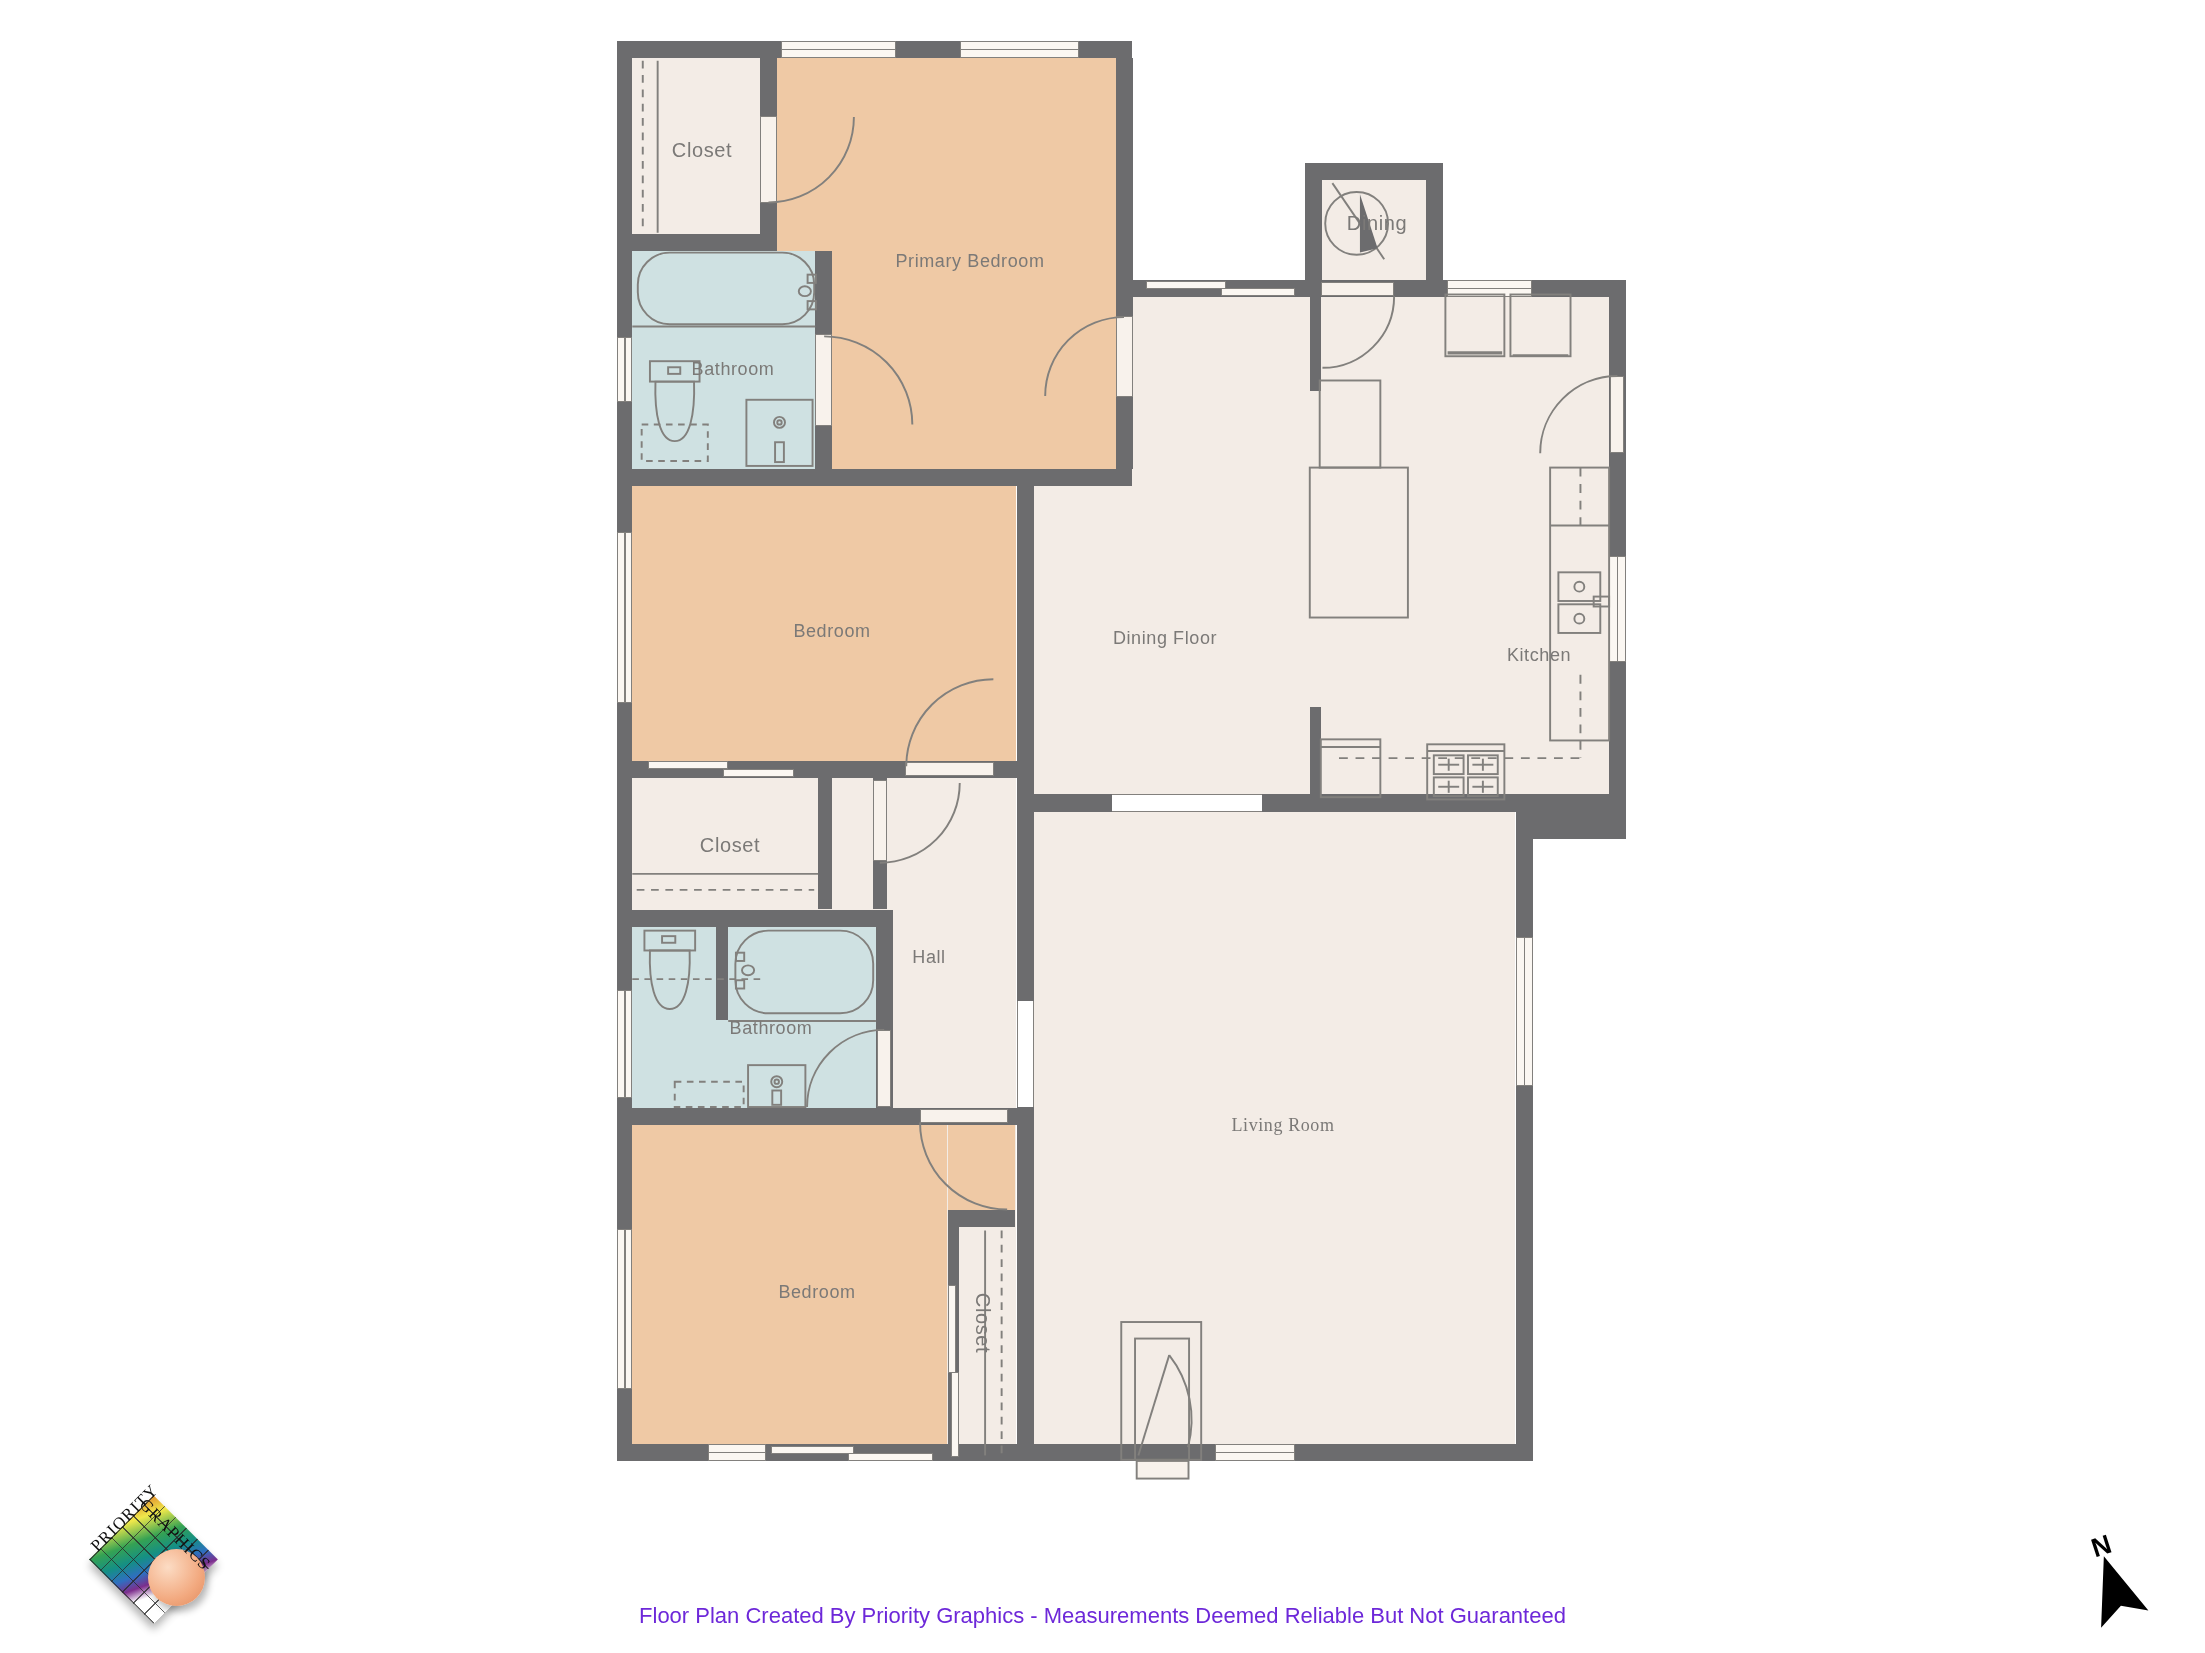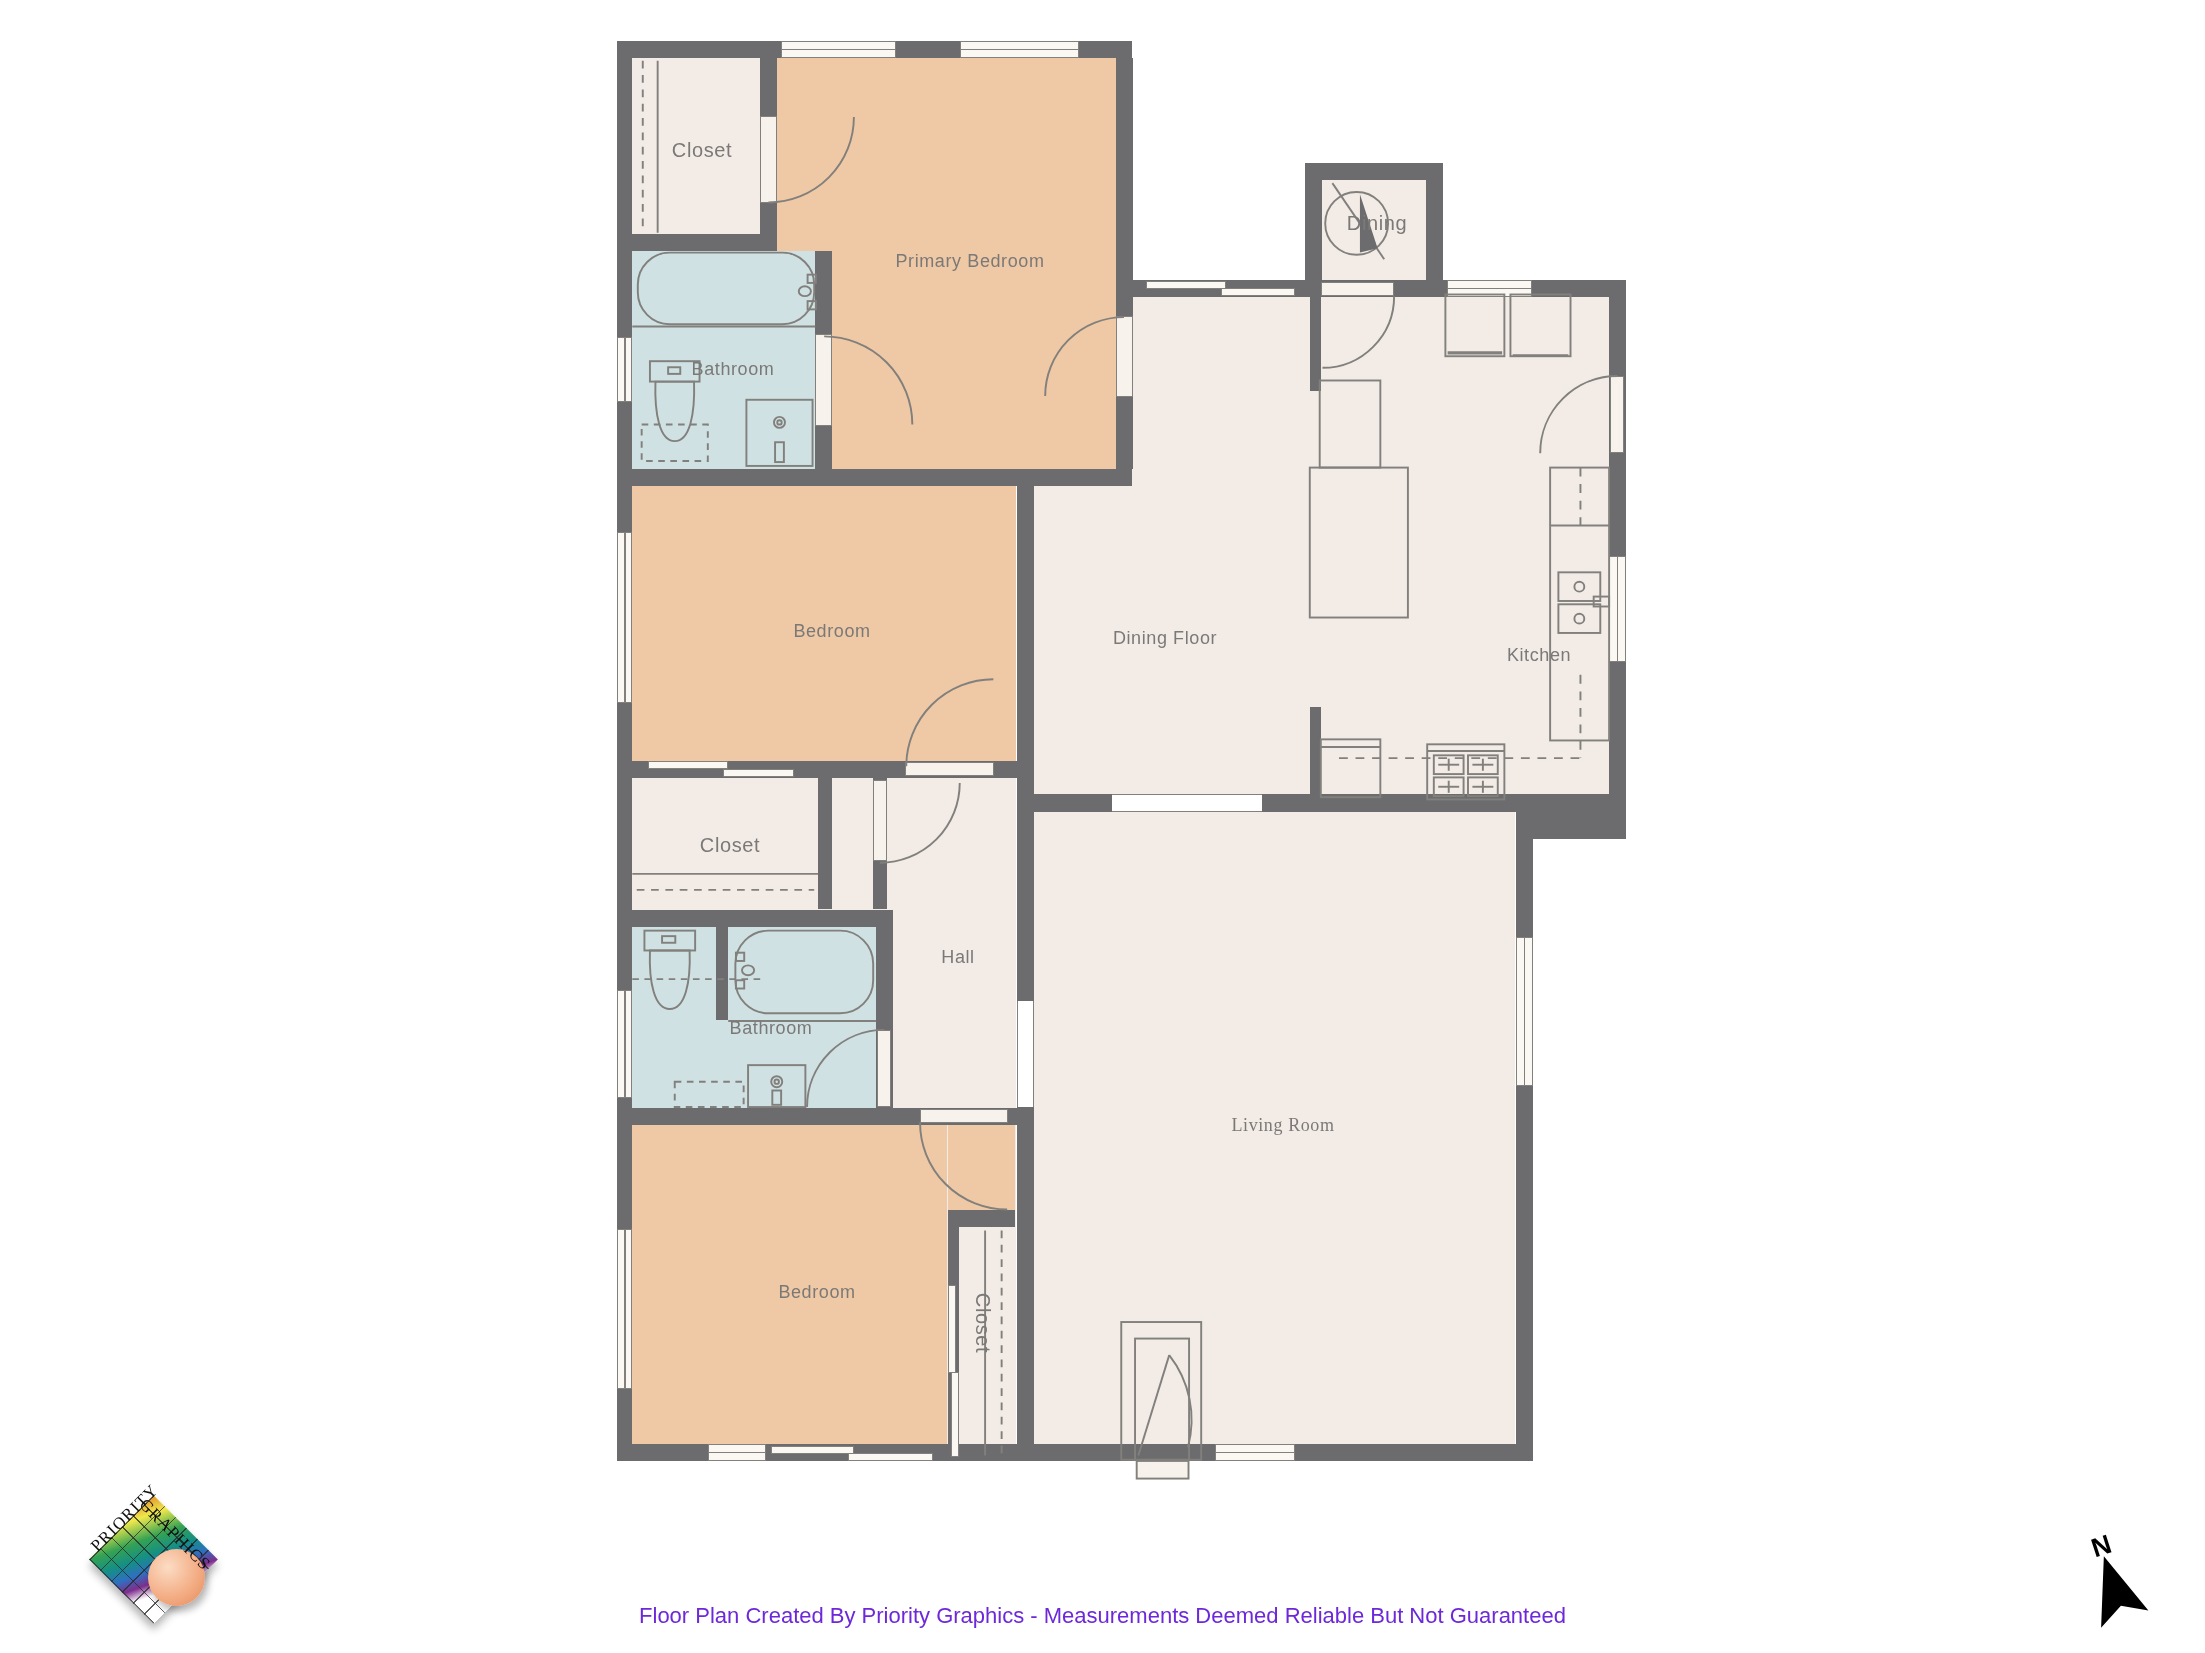--- a/index.html
+++ b/index.html
@@ -230,21 +230,21 @@
   </svg>
 
   <div class="lbl small" style="left:686px;top:150px;">Closet</div>
   <div class="lbl" style="left:954px;top:261px;">Primary Bedroom</div>
   <div class="lbl" style="left:717px;top:369px;">Bathroom</div>
   <div class="lbl" style="left:816px;top:631px;">Bedroom</div>
   <div class="lbl" style="left:1149px;top:638px;">Dining Floor</div>
   <div class="lbl" style="left:1523px;top:655px;">Kitchen</div>
   <div class="lbl small" style="left:1361px;top:223px;">Dining</div>
   <div class="lbl small" style="left:714px;top:845px;">Closet</div>
-  <div class="lbl" style="left:942px;top:957px;">Hall</div>
+  <div class="lbl" style="left:913px;top:957px;">Hall</div>
   <div class="lbl" style="left:755px;top:1028px;">Bathroom</div>
   <div class="lbl" style="left:1267px;top:1125px;font-family:Liberation Serif, serif;">Living Room</div>
   <div class="lbl" style="left:801px;top:1292px;">Bedroom</div>
   <div class="lbl small rot" style="left:966px;top:1323px;">Closet</div>
 </div>
 
 <div class="logo">
   <div class="diamond"></div>
   <div class="ball"></div>
   <div class="t t1"><span style="text-transform:uppercase;">Priority</span></div>

